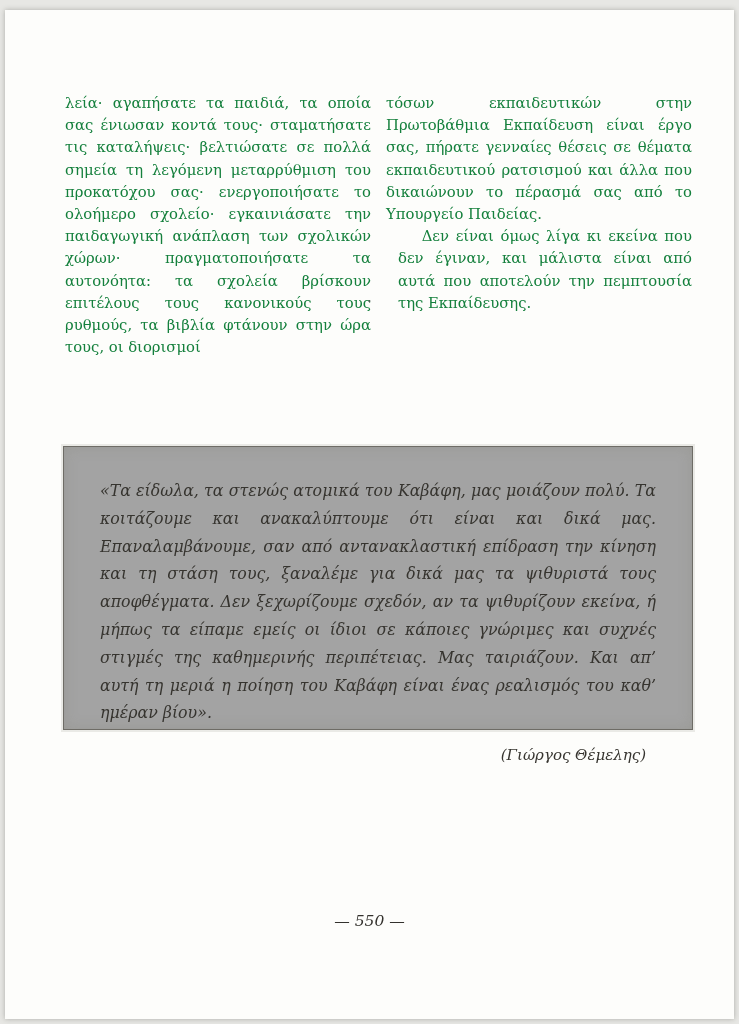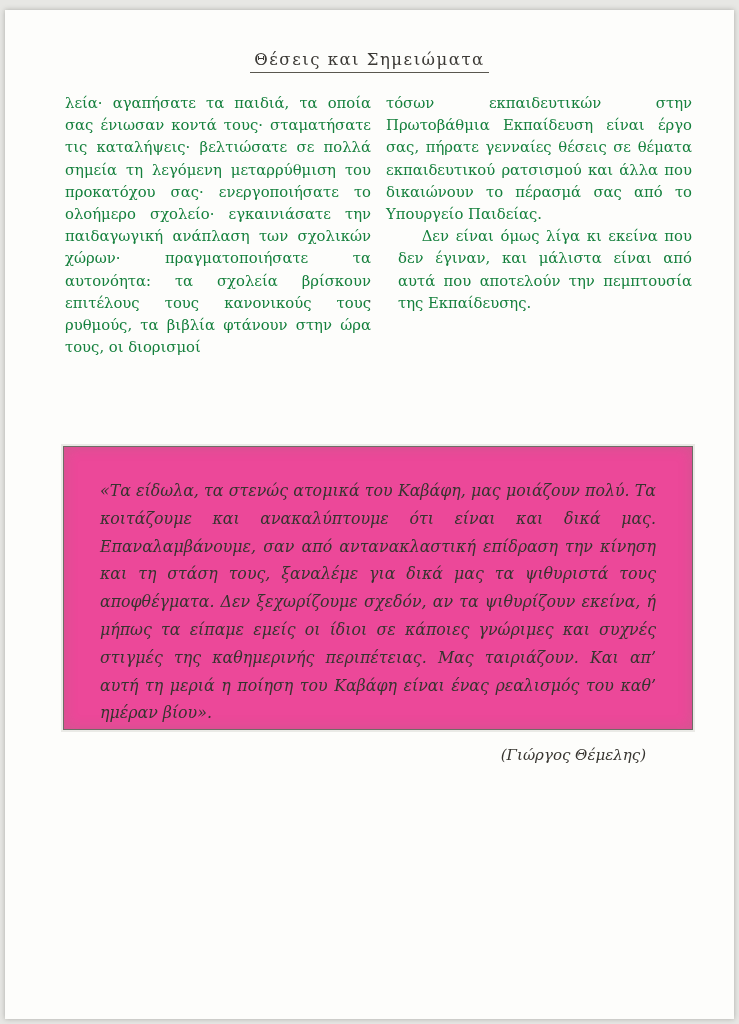--- a/index.html
+++ b/index.html
@@ -66,21 +66,21 @@
     color: #555;
   }
   .quote-box {
     position: absolute;
     top: 436px;
     left: 58px;
     width: 630px;
     height: 284px;
     box-sizing: border-box;
     border: 1px solid #6e6c66;
-    background: #ec4899;
+    background: #a3a3a3;
     box-shadow: inset 0 0 14px rgba(130,128,115,0.28), 0 0 0 2px rgba(180,178,168,0.25);
     padding: 30px 36px 0 36px;
   }
   .quote-text {
     font-style: italic;
     font-size: 15.8px;
     line-height: 1.76;
     text-align: justify;
     color: #36342f;
   }
@@ -101,35 +101,33 @@
     font-style: italic;
     font-size: 15.5px;
     color: #33312d;
   }
 </style>
 </head>
 <body>
 
 <div class="page">
 
-  <div class="header">
-    <span class="title">Θέσεις και Σημειώματα</span>
-  </div>
 
   <div class="columns">
     <div class="col">
       <p>λεία· αγαπήσατε τα παιδιά, τα οποία σας ένιωσαν κοντά τους· σταματήσατε τις καταλήψεις· βελτιώσατε σε πολλά σημεία τη λεγόμενη μεταρρύθμιση του προκατόχου σας· ενεργοποιήσατε το ολοήμερο σχολείο· εγκαινιάσατε την παιδαγωγική ανάπλαση των σχολικών χώρων· πραγματοποιήσατε τα αυτονόητα: τα σχολεία βρίσκουν επιτέλους τους κανονικούς τους ρυθμούς, τα βιβλία φτάνουν στην ώρα τους, οι διορισμοί</p>
     </div>
     <div class="col">
       <p>τόσων εκπαιδευτικών στην Πρωτοβάθμια Εκπαίδευση είναι έργο σας, πήρατε γενναίες θέσεις σε θέματα εκπαιδευτικού ρατσισμού και άλλα που δικαιώνουν το πέρασμά σας από το Υπουργείο Παιδείας.</p>
       <p class="indent">Δεν είναι όμως λίγα κι εκείνα που δεν έγιναν, και μάλιστα είναι από αυτά που αποτελούν την πεμπτουσία της Εκπαίδευσης.</p>
     </div>
   </div>
 
   <div class="separator-dot">.</div>
 
   <div class="quote-box">
     <div class="quote-text">«Τα είδωλα, τα στενώς ατομικά του Καβάφη, μας μοιάζουν πολύ. Τα κοιτάζουμε και ανακαλύπτουμε ότι είναι και δικά μας. Επαναλαμβάνουμε, σαν από αντανακλαστική επίδραση την κίνηση και τη στάση τους, ξαναλέμε για δικά μας τα ψιθυριστά τους αποφθέγματα. Δεν ξεχωρίζουμε σχεδόν, αν τα ψιθυρίζουν εκείνα, ή μήπως τα είπαμε εμείς οι ίδιοι σε κάποιες γνώριμες και συχνές στιγμές της καθημερινής περιπέτειας. Μας ταιριάζουν. Και απ’ αυτή τη μεριά η ποίηση του Καβάφη είναι ένας ρεαλισμός του καθ’ ημέραν βίου».</div>
     <div class="quote-attribution">(Γιώργος Θέμελης)</div>
   </div>
 
+  <div class="page-number">— 550 —</div>
 
 </div>
 
 </body></html>

